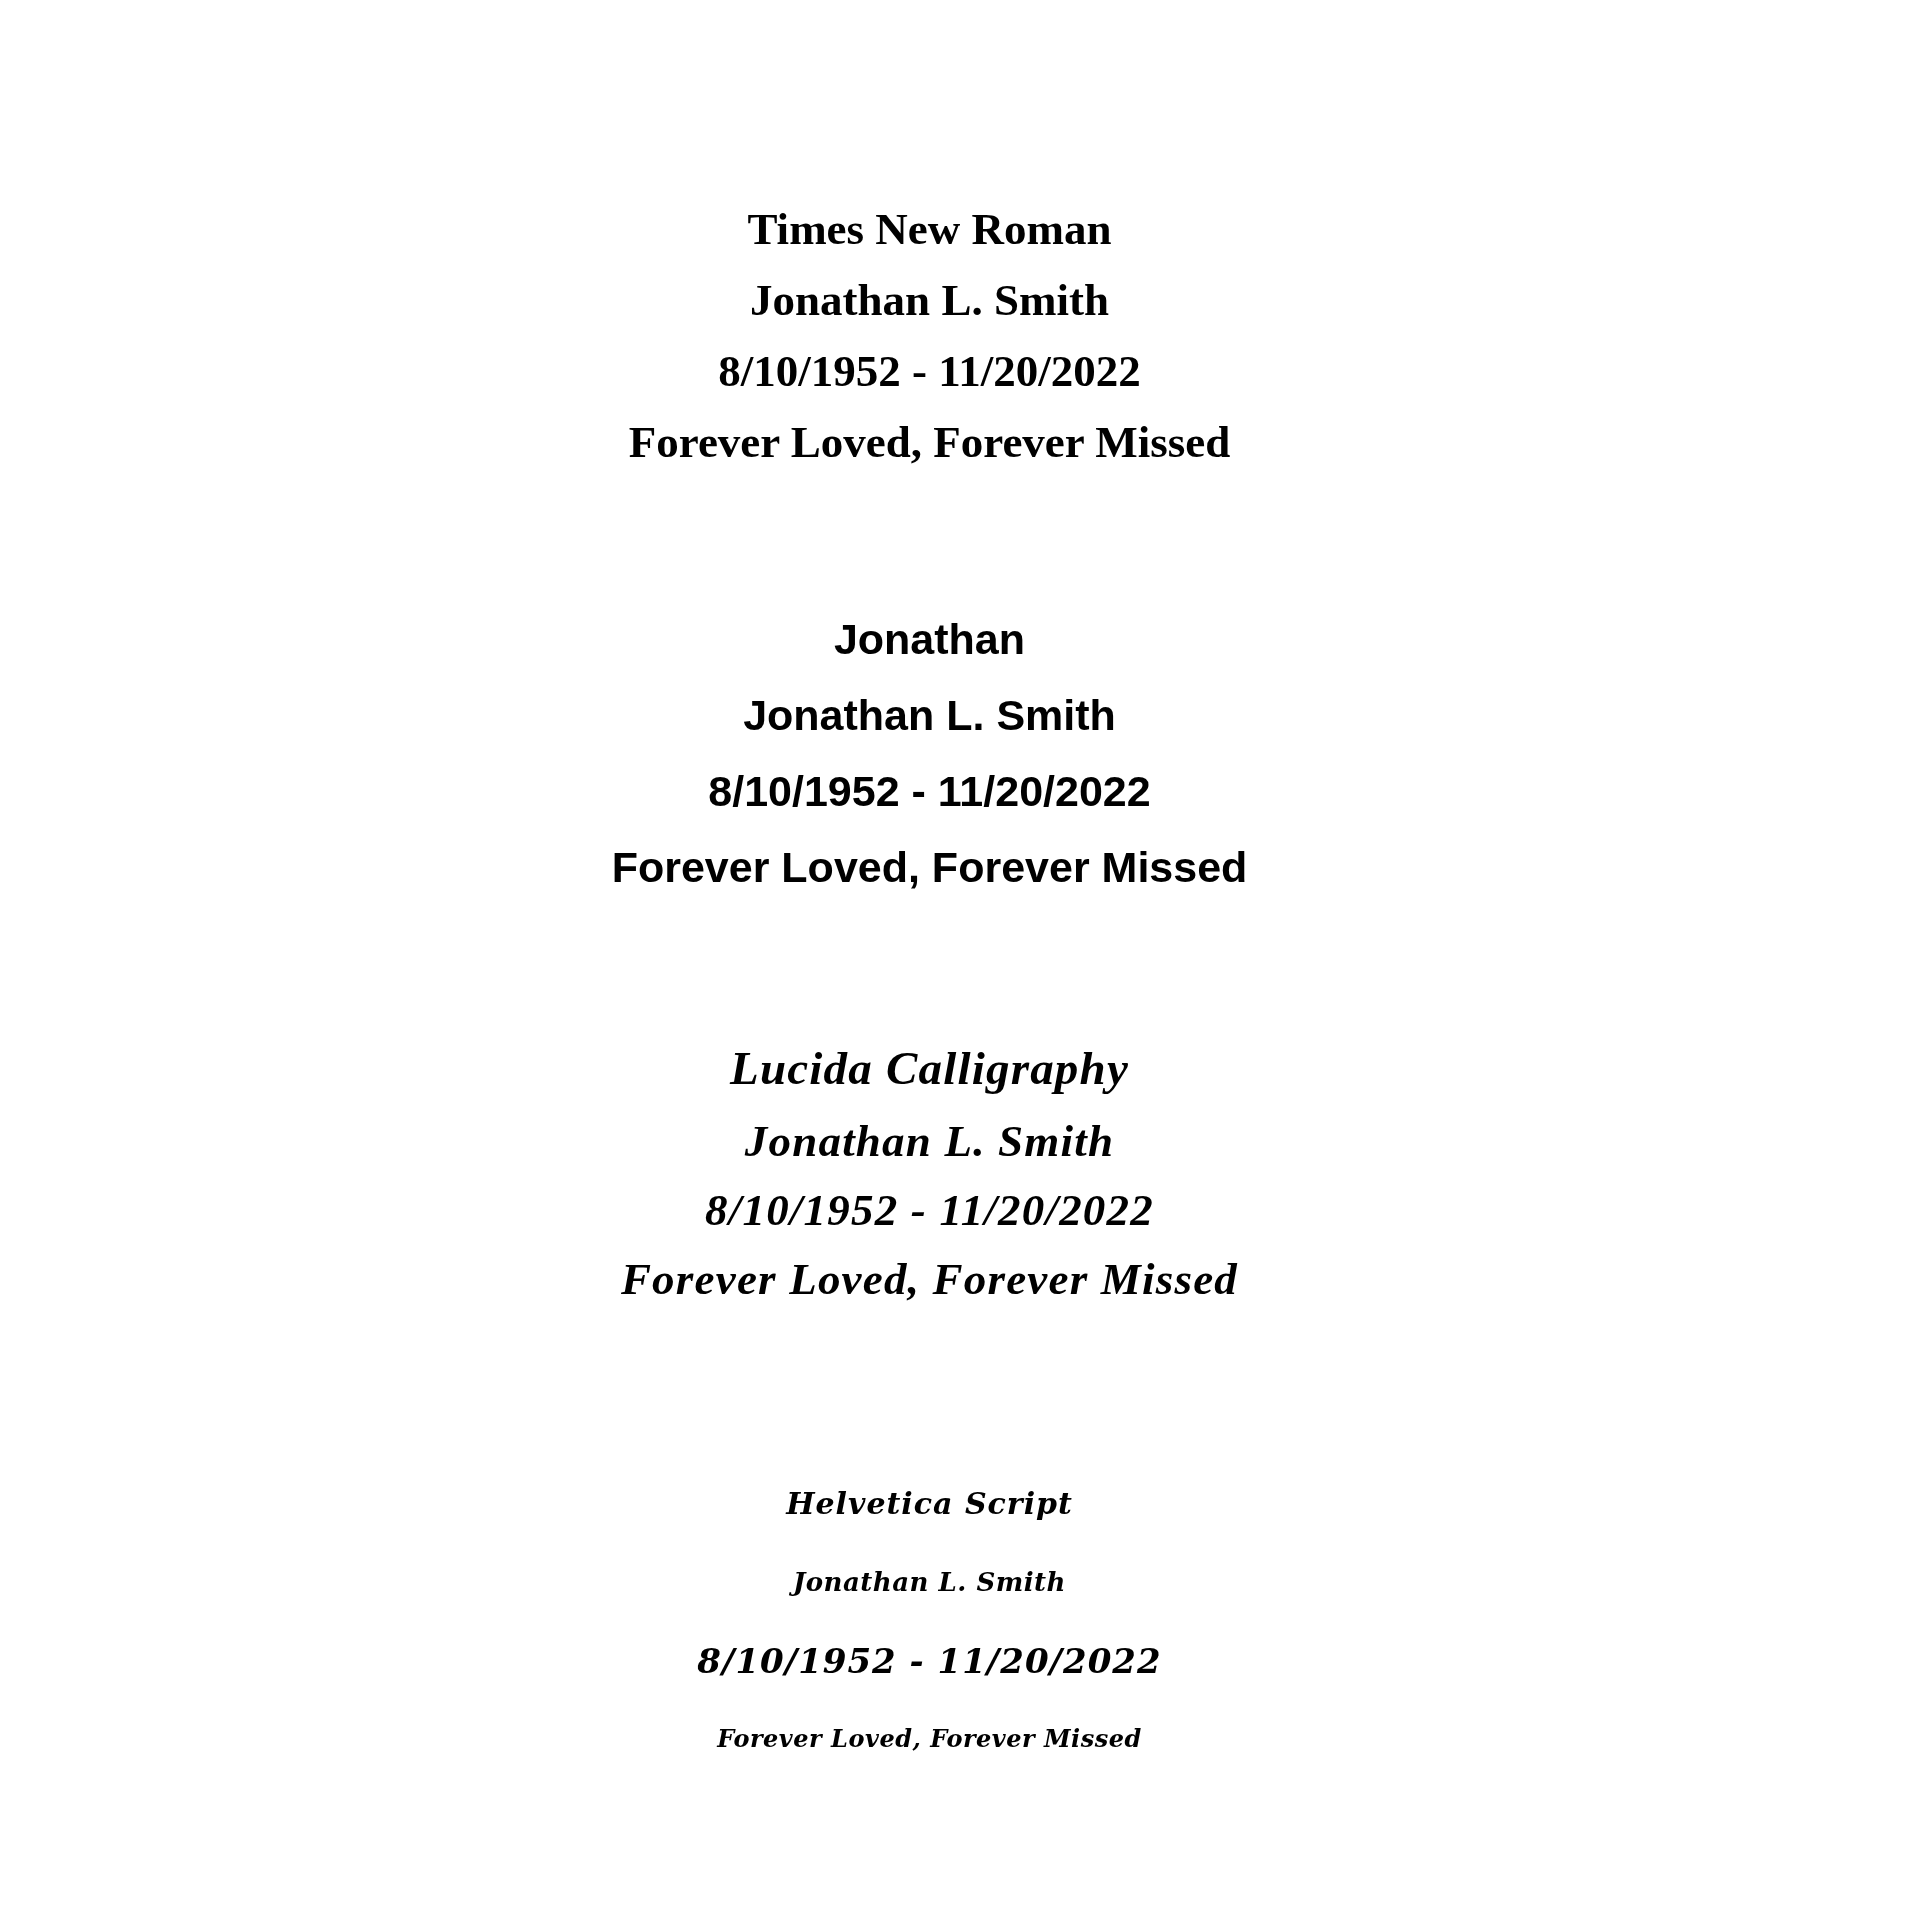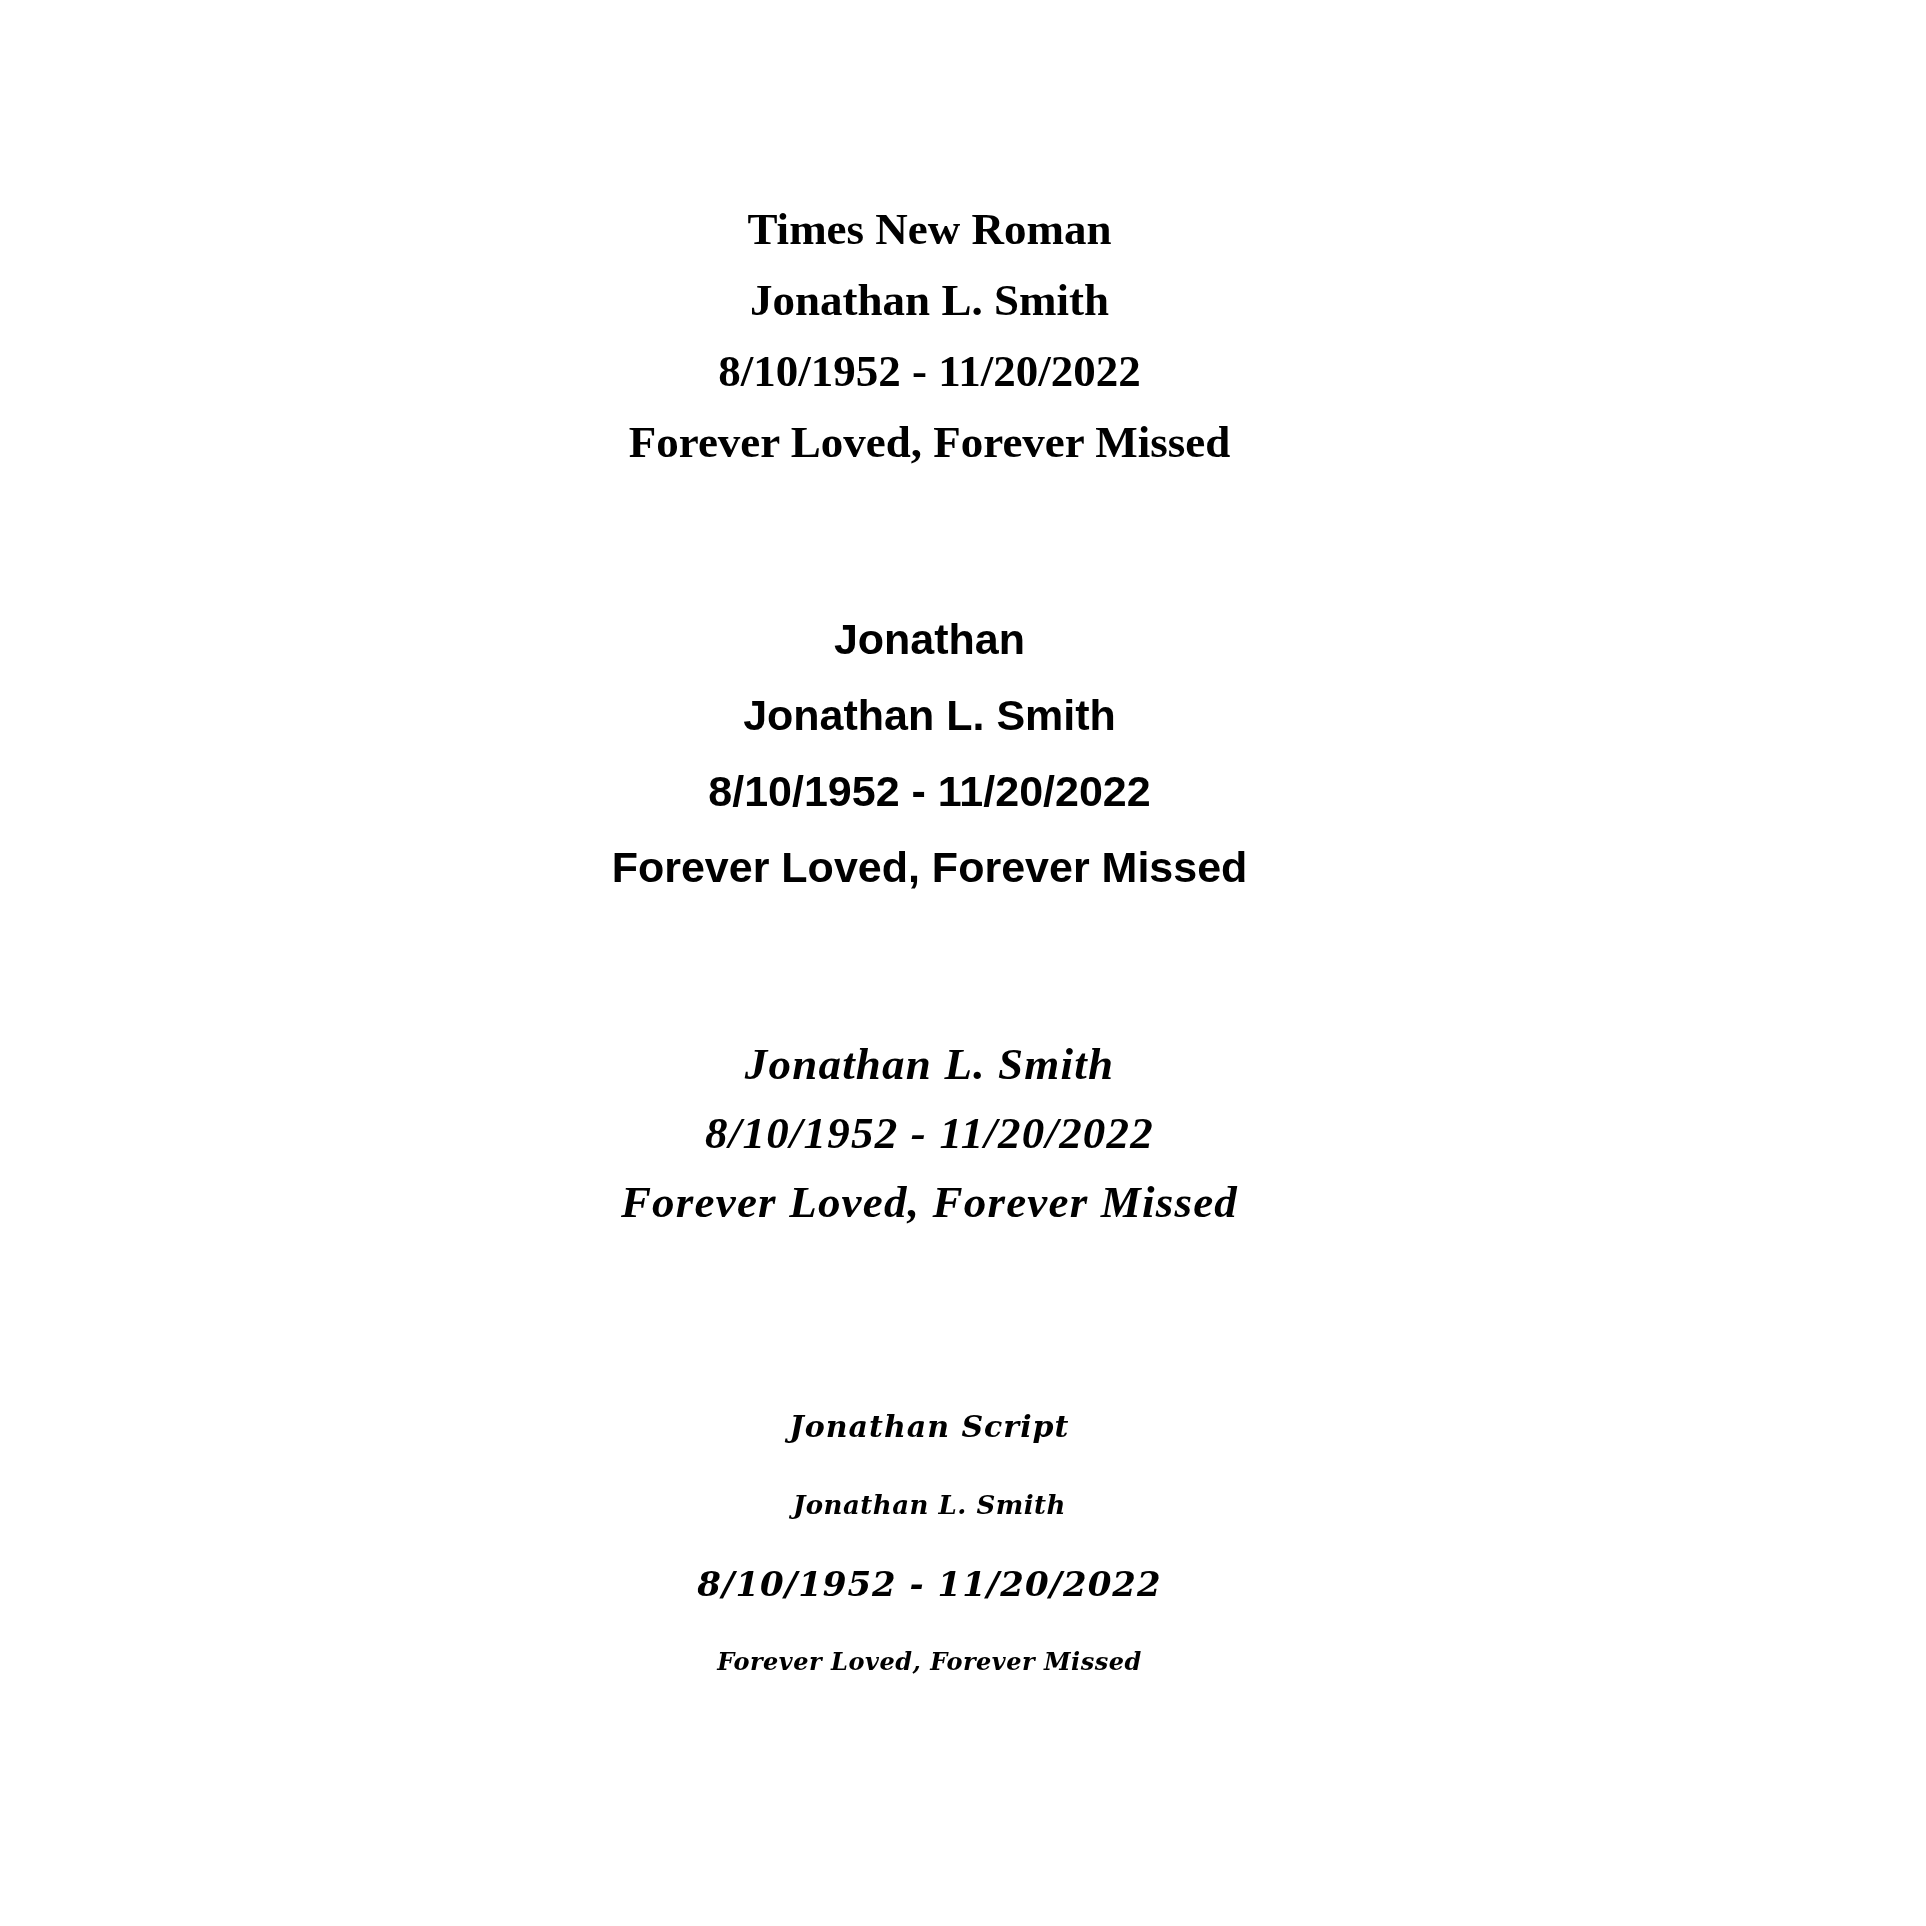--- a/index.html
+++ b/index.html
@@ -119,26 +119,27 @@
   </div>
 
   <div class="specimen spec-helvetica">
     <div class="heading">Jonathan</div>
     <div class="line">Jonathan L. Smith</div>
     <div class="line">8/10/1952 - 11/20/2022</div>
     <div class="line">Forever Loved, Forever Missed</div>
   </div>
 
   <div class="specimen spec-lucida">
+    <div class="heading">Lucida Calligraphy</div>
     <div class="line">Jonathan L. Smith</div>
     <div class="line">8/10/1952 - 11/20/2022</div>
     <div class="line">Forever Loved, Forever Missed</div>
   </div>
 
   <div class="specimen spec-edwardian">
-    <div class="heading">Jonathan Script</div>
+    <div class="heading">Helvetica Script</div>
     <div class="line line-1">Jonathan L. Smith</div>
     <div class="line line-2">8/10/1952 - 11/20/2022</div>
     <div class="line line-3">Forever Loved, Forever Missed</div>
   </div>
 
 </div>
 
 
 </body></html>

